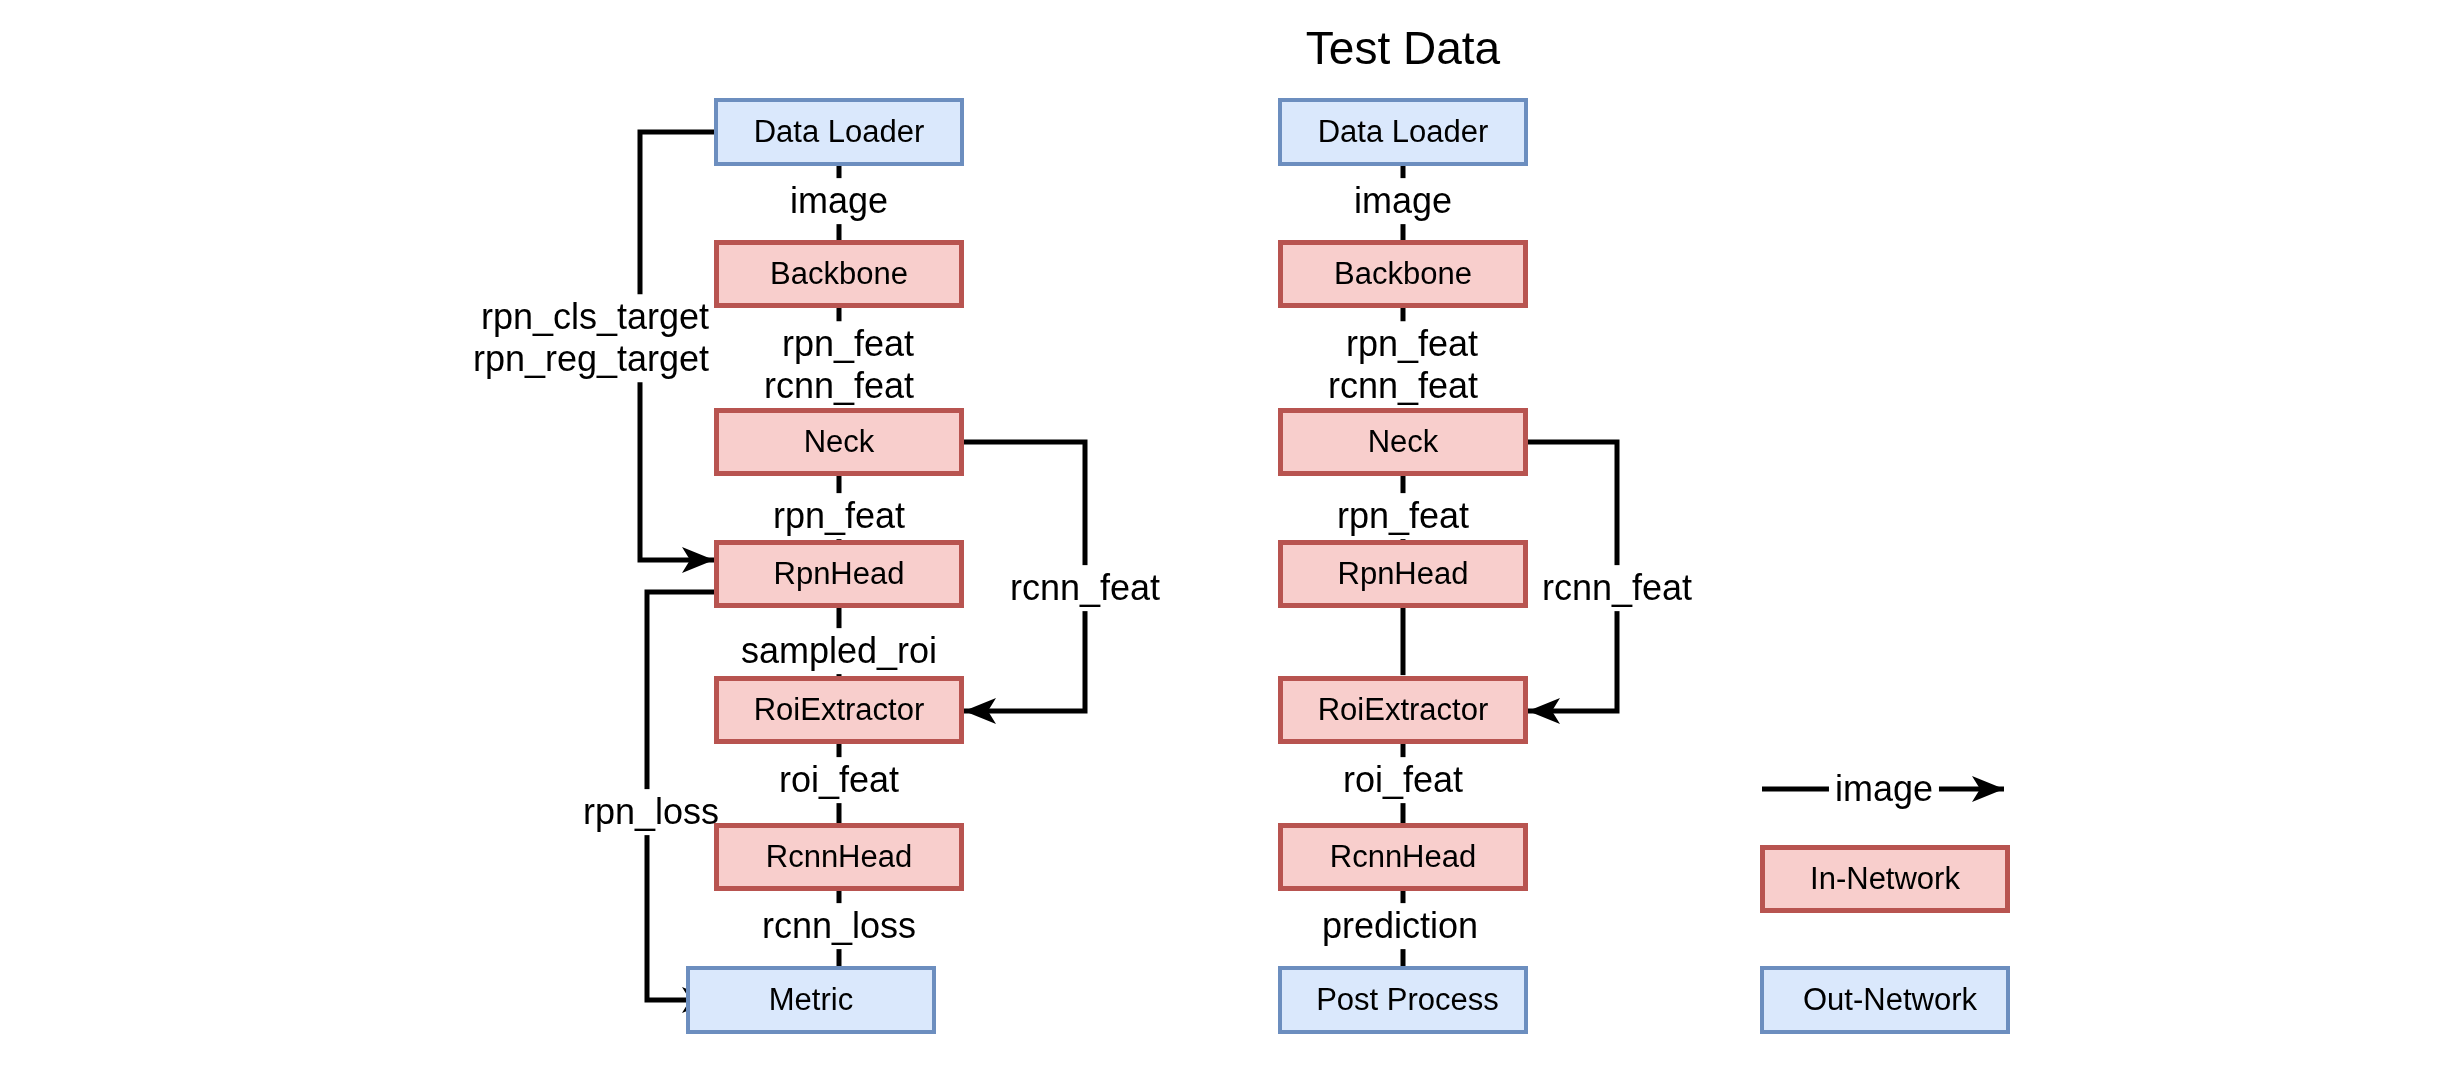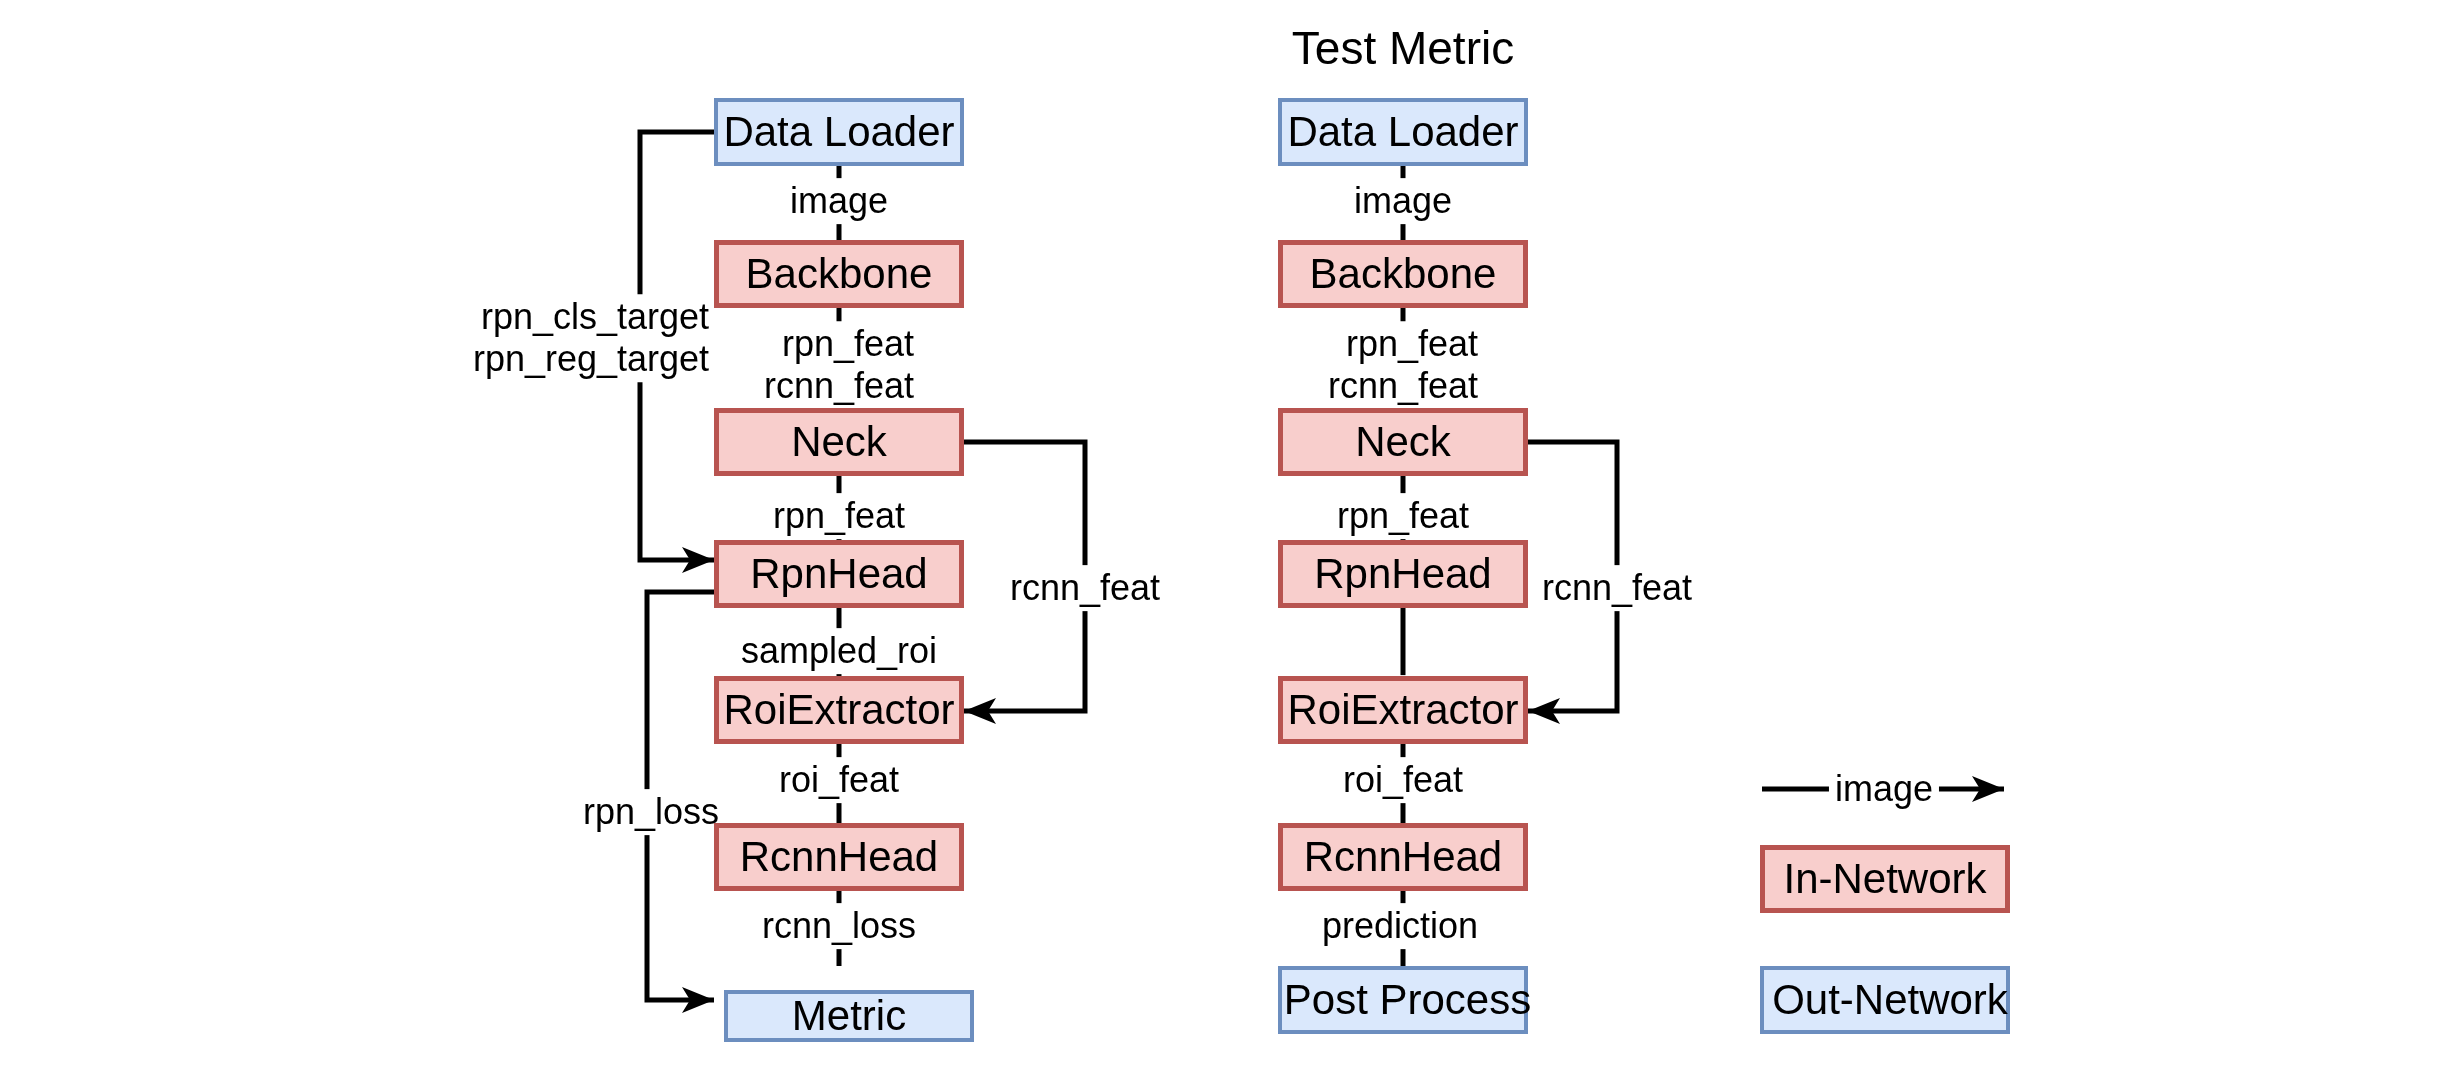--- a/index.html
+++ b/index.html
@@ -9,21 +9,21 @@
     overflow: hidden;
     background: #ffffff;
   }
   #edges { position: absolute; left: 0; top: 0; }
   .node {
     position: absolute;
     box-sizing: border-box;
     display: flex;
     align-items: center;
     justify-content: center;
-    font-size: 42px;
+    font-size: 31px;
     color: #000000;
     white-space: nowrap;
   }
   .edge-label {
     position: absolute;
     transform: translate(-50%, -50%);
     background: #ffffff;
     font-size: 36px;
     line-height: 1.16;
     text-align: right;
@@ -86,24 +86,24 @@
     <div class="edge-label" style="left: 1403px; top: 780px;">roi_feat</div>
     <div class="edge-label" style="left: 1400px; top: 926px;">prediction</div>
     <div class="edge-label" style="left: 1617px; top: 588px;">rcnn_feat</div>
     <div class="edge-label" style="left: 1884px; top: 789px;">image</div>
     <div class="node" style="left: 714px; top: 98px; width: 250px; height: 68px; background: rgb(218, 232, 252); border: 4px solid rgb(108, 142, 191);">Data Loader</div>
     <div class="node" style="left: 714px; top: 240px; width: 250px; height: 68px; background: rgb(248, 206, 204); border: 5px solid rgb(184, 84, 80);">Backbone</div>
     <div class="node" style="left: 714px; top: 408px; width: 250px; height: 68px; background: rgb(248, 206, 204); border: 5px solid rgb(184, 84, 80);">Neck</div>
     <div class="node" style="left: 714px; top: 540px; width: 250px; height: 68px; background: rgb(248, 206, 204); border: 5px solid rgb(184, 84, 80);">RpnHead</div>
     <div class="node" style="left: 714px; top: 676px; width: 250px; height: 68px; background: rgb(248, 206, 204); border: 5px solid rgb(184, 84, 80);">RoiExtractor</div>
     <div class="node" style="left: 714px; top: 823px; width: 250px; height: 68px; background: rgb(248, 206, 204); border: 5px solid rgb(184, 84, 80);">RcnnHead</div>
-    <div class="node" style="left: 724px; top: 966px; width: 250px; height: 52px; background: rgb(218, 232, 252); border: 4px solid rgb(108, 142, 191); margin-top: 24px;">Metric</div>
+    <div class="node" style="left: 686px; top: 966px; width: 250px; height: 68px; background: rgb(218, 232, 252); border: 4px solid rgb(108, 142, 191);">Metric</div>
     <div class="node" style="left: 1278px; top: 98px; width: 250px; height: 68px; background: rgb(218, 232, 252); border: 4px solid rgb(108, 142, 191);">Data Loader</div>
     <div class="node" style="left: 1278px; top: 240px; width: 250px; height: 68px; background: rgb(248, 206, 204); border: 5px solid rgb(184, 84, 80);">Backbone</div>
     <div class="node" style="left: 1278px; top: 408px; width: 250px; height: 68px; background: rgb(248, 206, 204); border: 5px solid rgb(184, 84, 80);">Neck</div>
     <div class="node" style="left: 1278px; top: 540px; width: 250px; height: 68px; background: rgb(248, 206, 204); border: 5px solid rgb(184, 84, 80);">RpnHead</div>
     <div class="node" style="left: 1278px; top: 676px; width: 250px; height: 68px; background: rgb(248, 206, 204); border: 5px solid rgb(184, 84, 80);">RoiExtractor</div>
     <div class="node" style="left: 1278px; top: 823px; width: 250px; height: 68px; background: rgb(248, 206, 204); border: 5px solid rgb(184, 84, 80);">RcnnHead</div>
     <div class="node" style="left: 1278px; top: 966px; width: 250px; height: 68px; background: rgb(218, 232, 252); border: 4px solid rgb(108, 142, 191); padding-left: 9px;">Post Process</div>
     <div class="node" style="left: 1760px; top: 845px; width: 250px; height: 68px; background: rgb(248, 206, 204); border: 5px solid rgb(184, 84, 80);">In-Network</div>
     <div class="node" style="left: 1760px; top: 966px; width: 250px; height: 68px; background: rgb(218, 232, 252); border: 4px solid rgb(108, 142, 191); padding-left: 10px;">Out-Network</div>
-    <div class="diagram-title" style="left: 1403px; top: 48px;">Test Metric</div>
+    <div class="diagram-title" style="left: 1403px; top: 48px;">Test Data</div>
   </div>
 
 </body></html>

